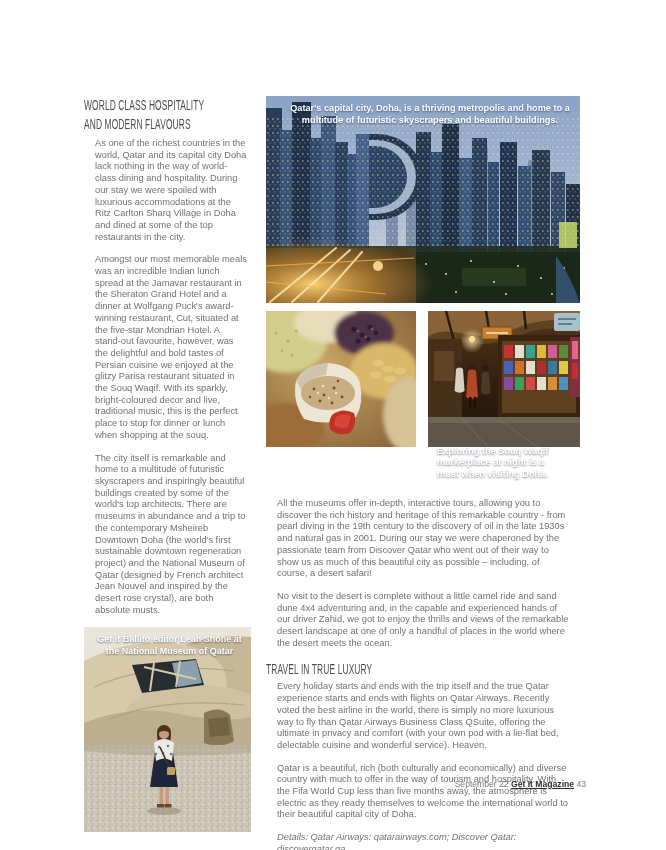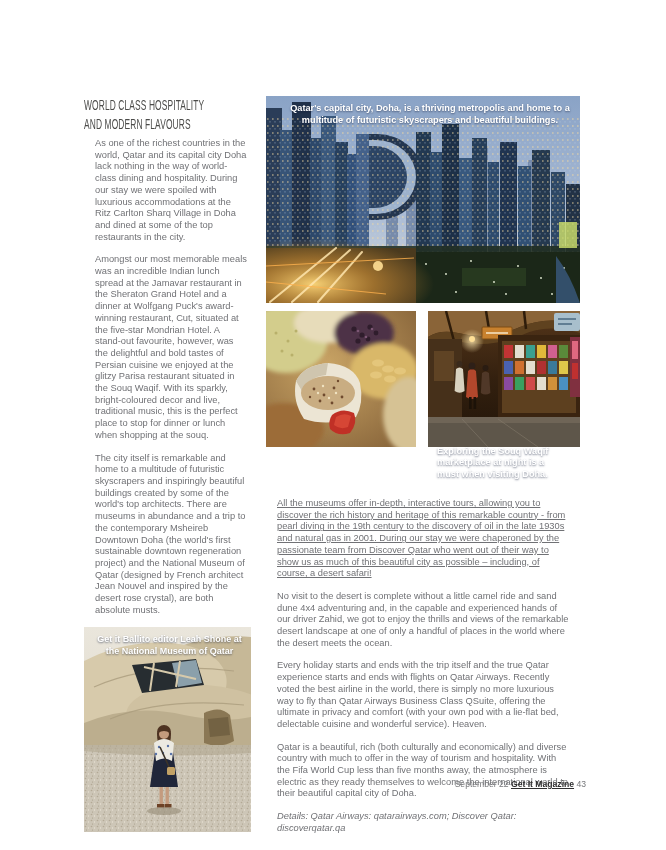--- a/index.html
+++ b/index.html
@@ -28,21 +28,21 @@
   }
   .cap-skyline { top:7px; left:24px; right:10px; text-align:center; }
   .cap-souq { left:9px; bottom:6px; width:118px; }
   .cap-museum { top:7px; left:10px; right:6px; text-align:center; font-size:9px; }
 
   .photo-row { margin-top:8px; display:flex; gap:12px; }
 
   .footer { position:absolute; top:779px; right:80px; font-size:8.6px; color:#77787b; white-space:nowrap; }
   .footer b { color:#2f2f30;text-decoration:underline; }
 
-  .mt4 { margin-top:4px; } .mt2 { margin-top:2px; } .mt3 { margin-top:3px; } .mt11 { margin-top:11px;text-decoration:underline; }
+  .mt4 { margin-top:4px; } .mt2 { margin-top:2px; } .mt3 { margin-top:3px; } .mt11 { margin-top:11px; }
 </style>
 </head>
 <body>
 
 <div class="page">
 
   <section class="col left-col">
     <div class="headline">
       <div class="hl-line">WORLD CLASS HOSPITALITY</div>
       <div class="hl-line">AND MODERN FLAVOURS</div>
@@ -330,20 +330,23 @@
           <path d="M0 106 H152 V112 H0 z" fill="#766c5c" opacity=".7"></path>
           <path d="M34 108 L60 136 M70 108 L110 136" stroke="#8a8070" stroke-width="1" opacity=".5" fill="none"></path>
         </svg>
         <figcaption class="caption cap-souq">Exploring the Souq Waqif marketplace at night is a must when visiting Doha.</figcaption>
       </figure>
     </div>
 
     <p class="body-text mt11">All the museums offer in-depth, interactive tours, allowing you to discover the rich history and heritage of this remarkable country - from pearl diving in the 19th century to the discovery of oil in the late 1930s and natural gas in 2001. During our stay we were chaperoned by the passionate team from Discover Qatar who went out of their way to show us as much of this beautiful city as possible – including, of course, a desert safari!</p>
     <p class="body-text">No visit to the desert is complete without a little camel ride and sand dune 4x4 adventuring and, in the capable and experienced hands of our driver Zahid, we got to enjoy the thrills and views of the remarkable desert landscape at one of only a handful of places in the world where the desert meets the ocean.</p>
 
+    <div class="headline mt3">
+      <div class="hl-line">TRAVEL IN TRUE LUXURY</div>
+    </div>
     <p class="body-text mt2">Every holiday starts and ends with the trip itself and the true Qatar experience starts and ends with flights on Qatar Airways. Recently voted the best airline in the world, there is simply no more luxurious way to fly than Qatar Airways Business Class QSuite, offering the ultimate in privacy and comfort (with your own pod with a lie-flat bed, delectable cuisine and wonderful service). Heaven.</p>
     <p class="body-text">Qatar is a beautiful, rich (both culturally and economically) and diverse country with much to offer in the way of tourism and hospitality. With the Fifa World Cup less than five months away, the atmosphere is electric as they ready themselves to welcome the international world to their beautiful capital city of Doha.</p>
     <p class="body-text details">Details: Qatar Airways: qatarairways.com; Discover Qatar: discoverqatar.qa</p>
   </section>
 
   <div class="footer">
     <span>September 22</span>
     <b>Get It Magazine</b>
     <span>43</span>
   </div>

